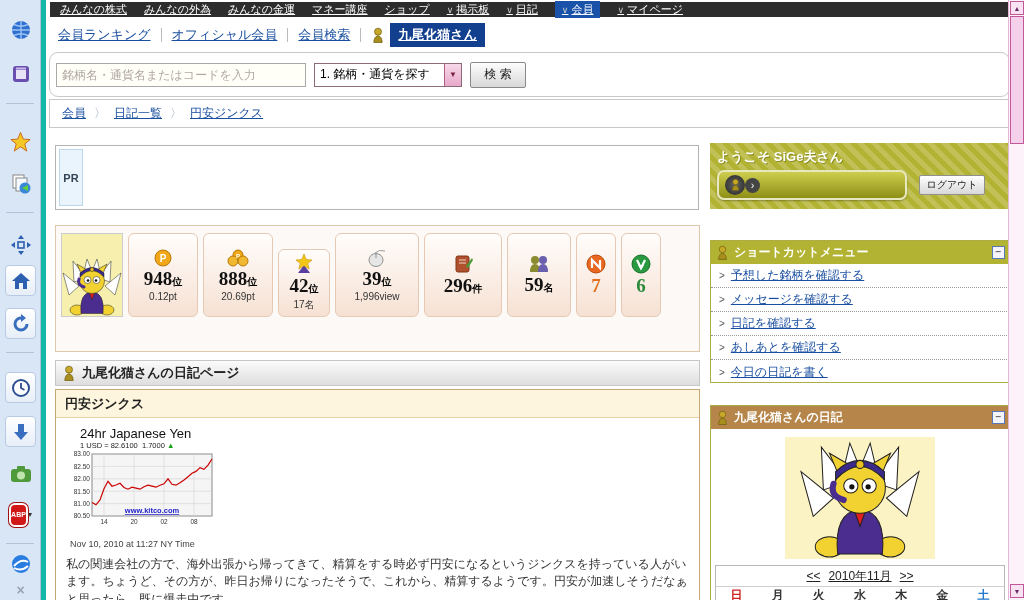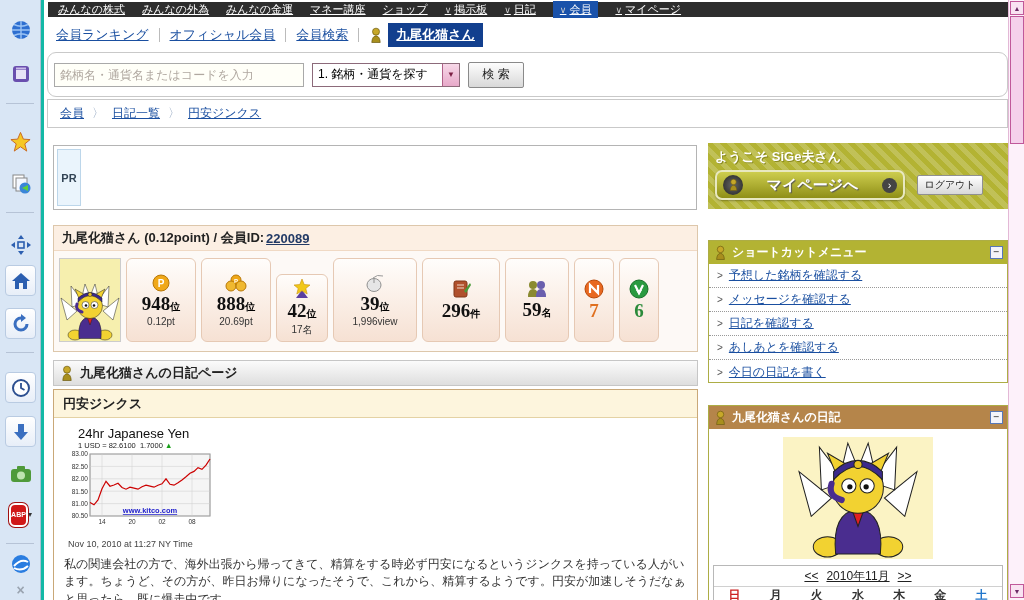--- a/index.html
+++ b/index.html
@@ -14,21 +14,21 @@
   .tb-btn { left:5px; width:31px; height:31px; background:linear-gradient(#ffffff,#e7eef8);
     border:1px solid #b9cbe2; border-radius:4px; display:flex; align-items:center; justify-content:center; }
   .tb-ic { left:9px; width:23px; height:23px; display:flex; align-items:center; justify-content:center; }
   .caret { font-size:8px; color:#333; line-height:8px; }
   .abp { width:24px; height:24px; background:#d01818; border-radius:6px; color:#fff; font-size:7px;
     font-weight:bold; display:flex; align-items:center; justify-content:center; border:2px solid #fff;
     box-shadow:0 0 0 1px #a01010; }
   .closex { color:#9aa4b0; font-size:14px; font-weight:bold; }
 
   
-  #page { left:41px; top:0; width:967px; height:600px; background:#fff; border-left:3px solid #14b8a6; }
+  #page { left:41px; top:0; width:967px; height:600px; background:#fff; border-left:5px solid #14b8a6; }
 
   #topnav { left:4px; top:2px; width:960px; height:15px; background:#2d2d2d; display:flex; align-items:center;
     gap:17px; padding-left:10px; white-space:nowrap; }
   .topnav-item { color:#fff; font-size:11px; text-decoration:underline; cursor:pointer; display:flex; gap:3px; align-items:center; }
   .topnav-item.active { background:#1a52aa; padding:1px 7px; }
   .ddm { color:#cfcfcf; font-size:9px; text-decoration:none; }
 
   #subnav { left:4px; top:22px; width:960px; height:26px; display:flex; align-items:center; padding-left:8px; }
   .subnav-link { color:#1a4fa0; font-size:13px; text-decoration:underline; cursor:pointer; }
   .subnav-sep { width:1px; height:14px; background:#bbb; margin:0 10px; }
@@ -313,24 +313,20 @@
       <a class="crumb">日記一覧</a>
       <span class="crumb-sep">〉</span>
       <a class="crumb">円安ジンクス</a>
     </div>
 
     <div id="pr-box" class="abs">
       <div id="pr-label" class="abs">PR</div>
     </div>
 
     <div id="member-box" class="abs">
-      <div id="member-head">
-        <span>九尾化猫さん (0.12point) / 会員ID:</span>
-        <a id="member-id-link">220089</a>
-      </div>
       <div id="stats-row">
         <div id="avatar-small">
           <svg width="60" height="82" viewBox="0 0 120 120" preserveAspectRatio="xMidYMax meet">
               <use href="#fox"></use>
             </svg>
         </div>
         <div class="stat-card w68">
           <svg width="18" height="18" viewBox="0 0 18 18">
               <circle cx="9" cy="9" r="8" fill="#f0a818" stroke="#b87808"></circle>
               <text x="9" y="13" text-anchor="middle" font-size="10" font-weight="bold" fill="#fff">P</text>
@@ -452,21 +448,20 @@
 
     <div id="welcome-box" class="abs">
       <div id="welcome-text">ようこそ SiGe夫さん</div>
       <div id="welcome-row">
         <div id="mypage-btn">
           <span class="pawn-circle">
               <svg width="11" height="14">
                 <use href="#pawn"></use>
               </svg>
             </span>
-          <span id="mypage-label">マイページへ</span>
           <span id="mypage-arrow">›</span>
         </div>
         <button id="logout-btn">ログアウト</button>
       </div>
     </div>
 
     <div class="side-box abs" style="top:240px; height:143px;">
       <div class="side-head head-olive">
         <svg width="13" height="16">
             <use href="#pawn"></use>

